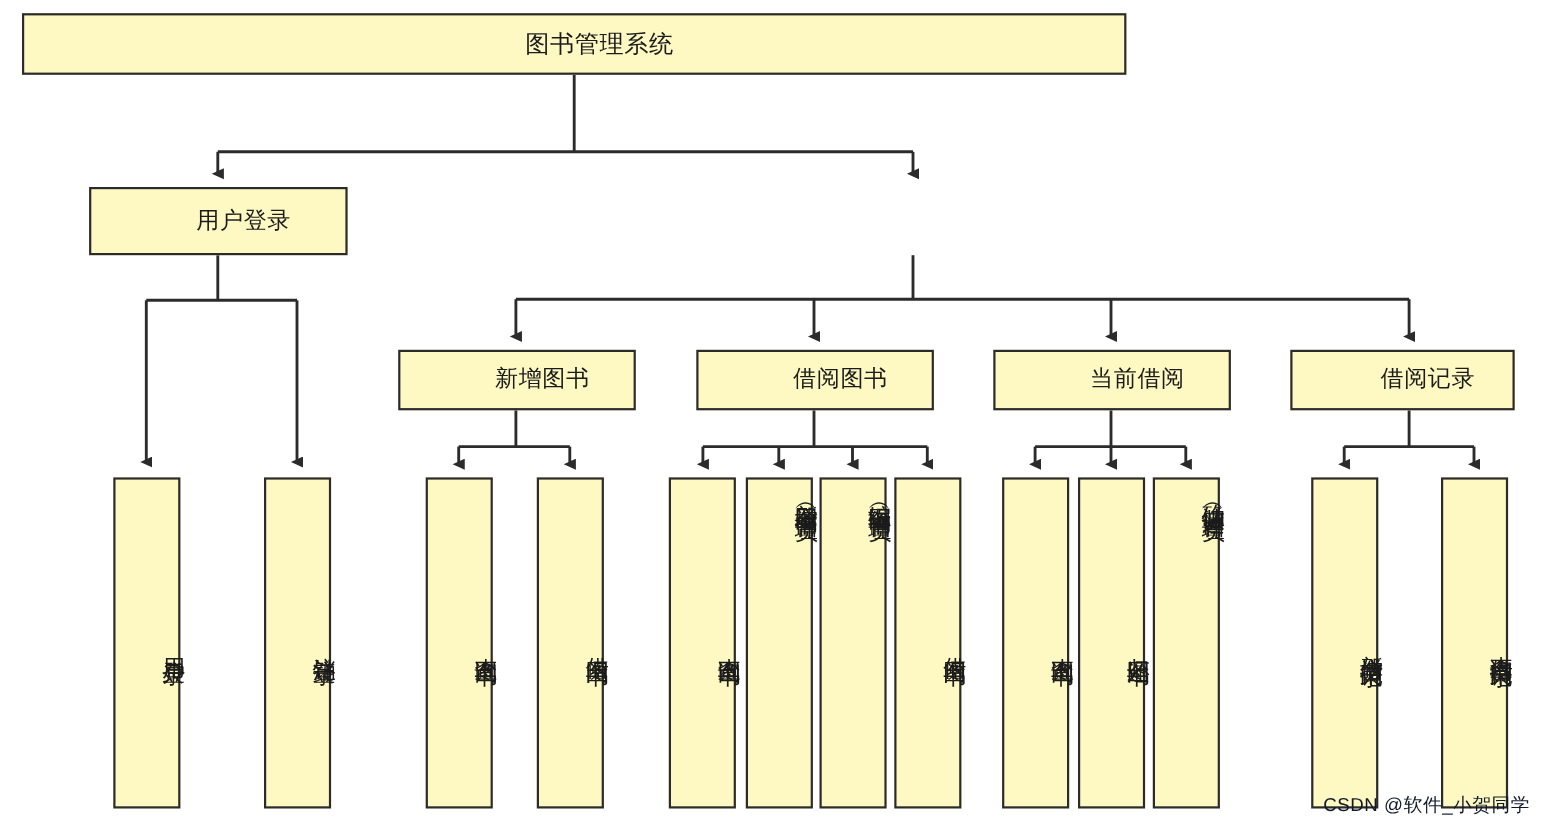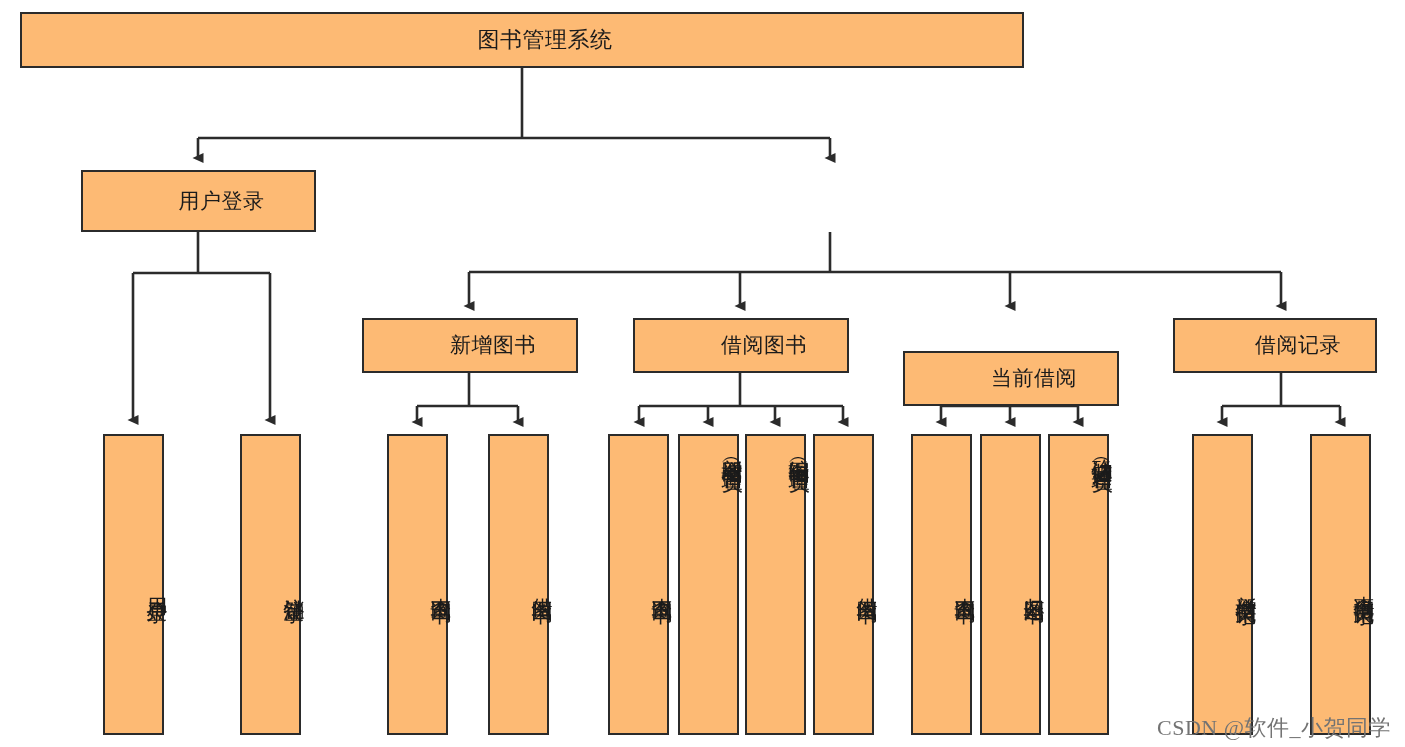--- a/index.html
+++ b/index.html
@@ -7,21 +7,21 @@
   #canvas{
     position:relative;
     width:1405px;
     height:747px;
     background:#ffffff;
     overflow:hidden;
   }
   .node{
     position:absolute;
     box-sizing:border-box;
-    background:#fdba74;
+    background:#fef9c3;
     border:2px solid #2b2b2b;
     display:flex;
     align-items:center;
     justify-content:center;
     color:#1b1b1b;
     padding-left:46px;
   }
   .node .lbl{
     display:block;
     text-align:center;
@@ -56,25 +56,24 @@
     position:absolute;
     left:0;top:0;
     width:1405px;
     height:747px;
     pointer-events:none;
   }
   .watermark{
     position:absolute;
     right:14px;
     bottom:4px;
-    font-size:22px;
-    color:#737373;
+    font-size:17px;
+    color:#0f172a;
     white-space:nowrap;
     letter-spacing:0.5px;
-    font-family:Liberation Serif, serif;
   }
 </style>
 </head>
 <body>
 
 <div id="canvas">
 
   <svg id="wires" viewBox="0 0 1405 747">
     <defs>
       <marker id="arrow" markerWidth="12" markerHeight="12" refX="5" refY="5.5" orient="auto" markerUnits="userSpaceOnUse">
@@ -132,21 +131,21 @@
   <div class="node h-node" style="left:81px;top:170px;width:235px;height:62px;">
     <span class="lbl">用户登录</span>
   </div>
 
   <div class="node h-node" style="left:362px;top:318px;width:216px;height:55px;">
     <span class="lbl">新增图书</span>
   </div>
   <div class="node h-node" style="left:633px;top:318px;width:216px;height:55px;">
     <span class="lbl">借阅图书</span>
   </div>
-  <div class="node h-node" style="left:903px;top:318px;width:216px;height:55px;margin-top:33px;">
+  <div class="node h-node" style="left:903px;top:318px;width:216px;height:55px;">
     <span class="lbl">当前借阅</span>
   </div>
   <div class="node h-node" style="left:1173px;top:318px;width:204px;height:55px;">
     <span class="lbl">借阅记录</span>
   </div>
 
   <div class="node v-node center-text" style="left:103px;top:434px;width:61px;height:301px;">
     <span class="lbl">用户登录</span>
   </div>
   <div class="node v-node center-text" style="left:240px;top:434px;width:61px;height:301px;">

